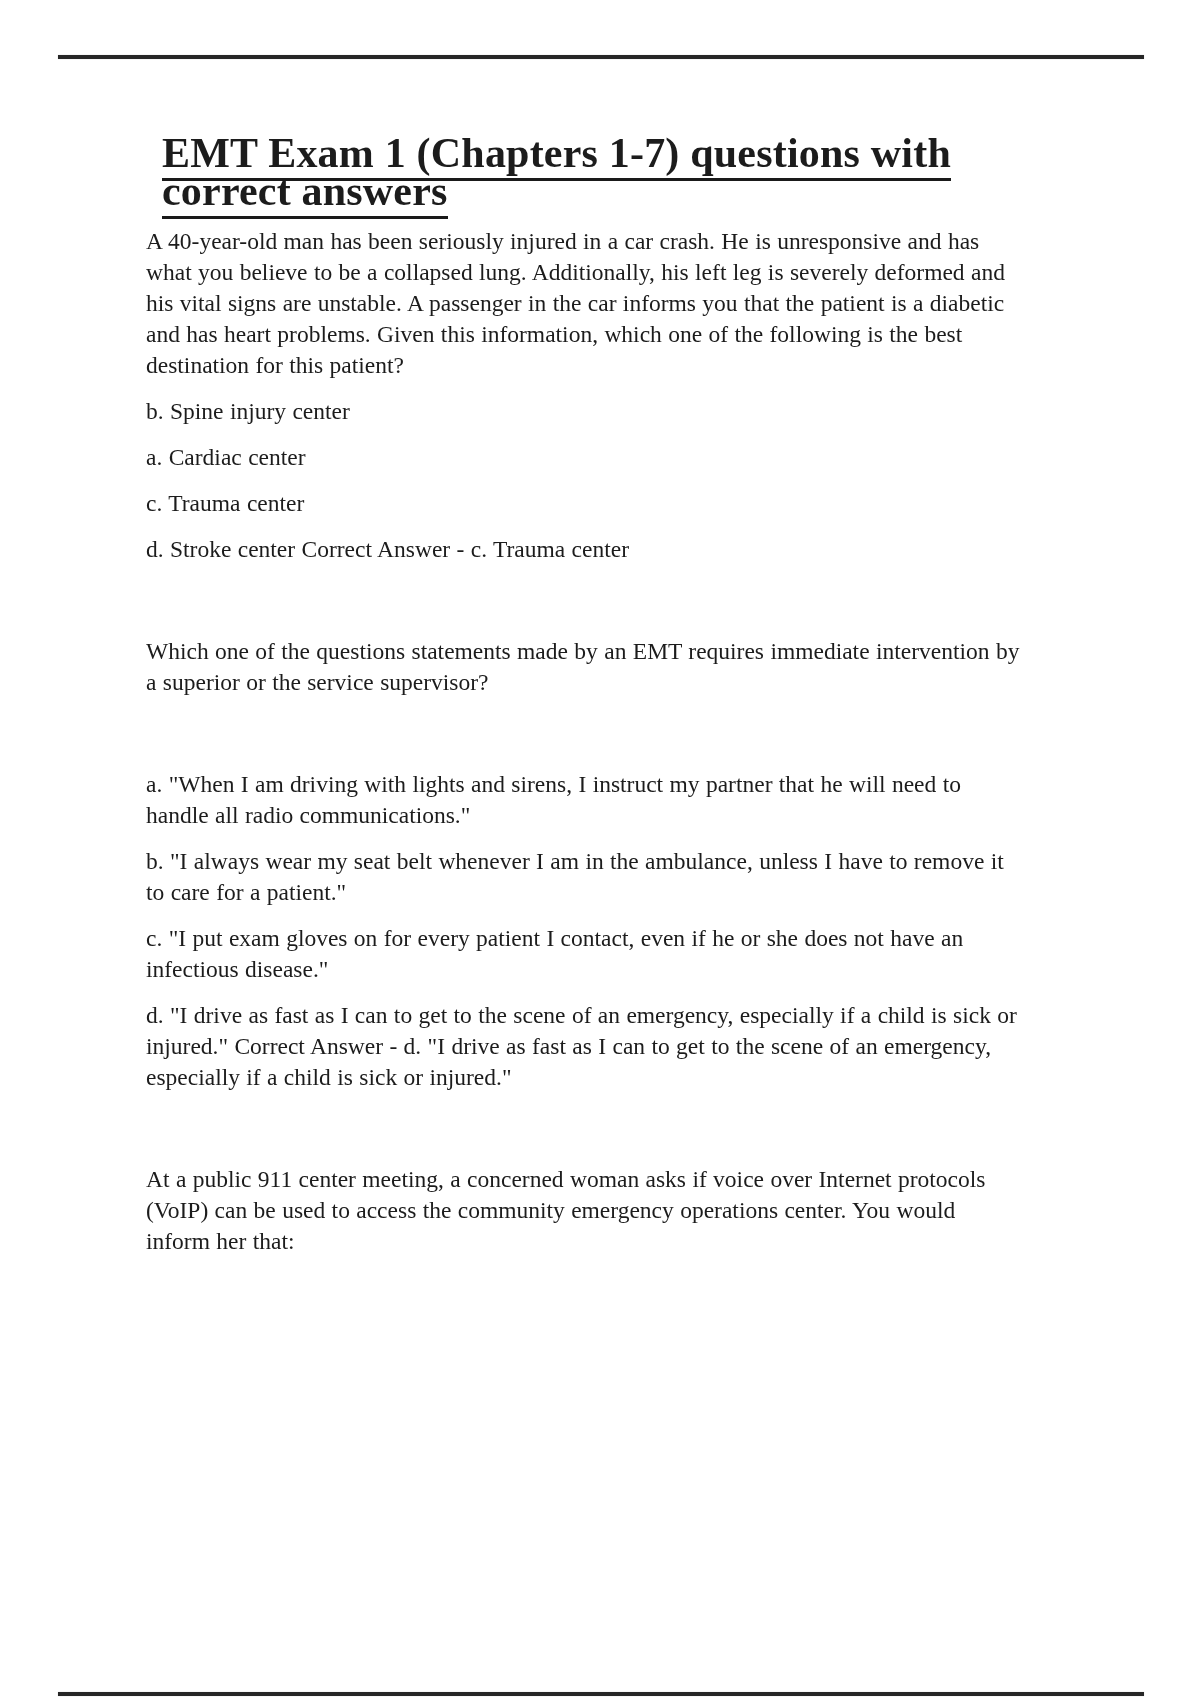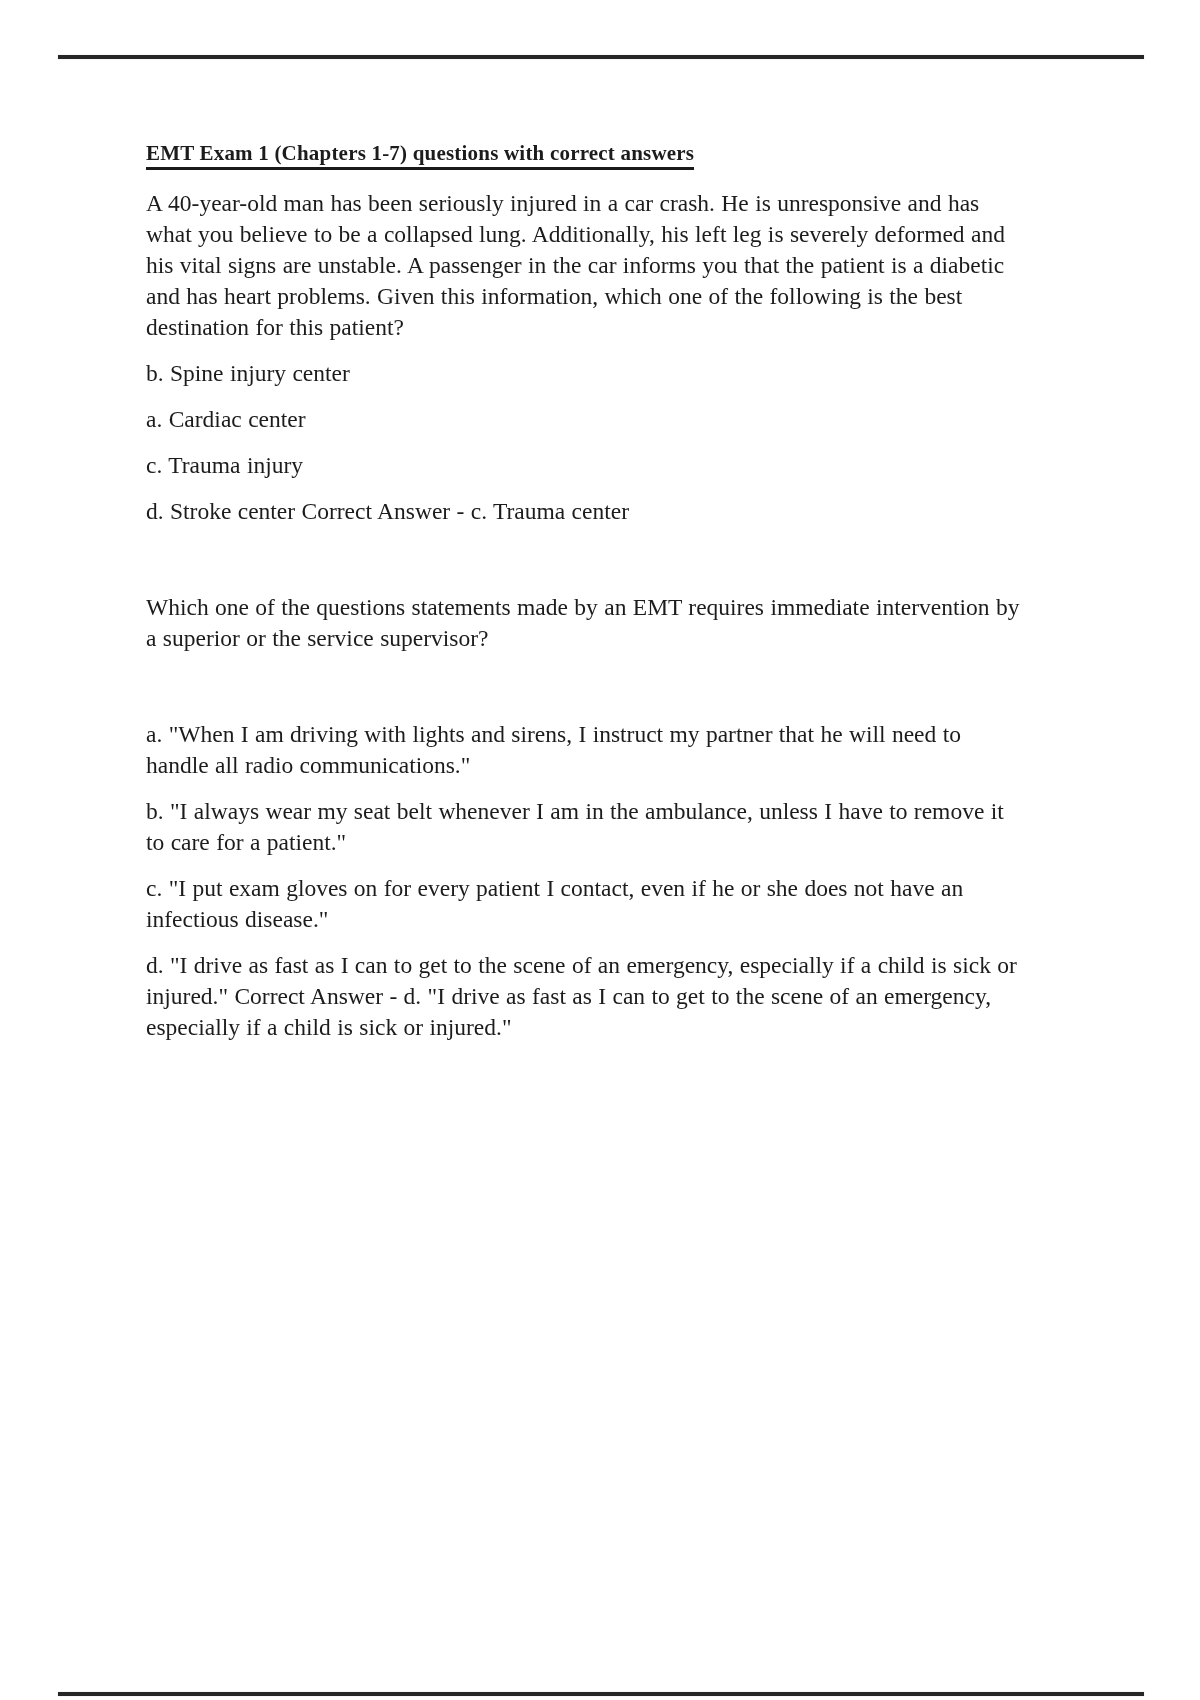--- a/index.html
+++ b/index.html
@@ -26,34 +26,34 @@
   }
   .rule.top { top: 55px; }
   .rule.bottom { top: 1692px; }
   .content {
     position: absolute;
     left: 146px;
     top: 134px;
     width: 876px;
   }
   h1.doc-title {
-    font-size: 21px;
+    font-size: 42px;
     line-height: 38px;
     font-weight: bold;
-    margin: 0 0 16px 0;
+    margin: 0 0 16px 16px;
     letter-spacing: 0.2px;
   }
   h1.doc-title .title-underline {
     border-bottom: 3px solid #1a1a1a;
     padding-bottom: 2px;
   }
   p.para {
     font-size: 23.5px;
     line-height: 31px;
-    margin: 4px 0 15px 0;
+    margin: 10px 0 15px 0;
     text-align: left;
     word-spacing: 0.5px;
   }
   .spacer {
     height: 46px;
   }
 </style>
 </head>
 <body>
 
@@ -64,38 +64,39 @@
   <div class="content">
 
     <h1 class="doc-title"><span class="title-underline">EMT Exam 1 (Chapters 1-7) questions with correct answers</span></h1>
 
     <p class="para">A 40-year-old man has been seriously injured in a car crash. He is unresponsive and has what you believe to be a collapsed lung. Additionally, his left leg is severely deformed and his vital signs are unstable. A passenger in the car informs you that the patient is a diabetic and has heart problems. Given this information, which one of the following is the best destination for this patient?</p>
 
     <p class="para">b. Spine injury center</p>
 
     <p class="para">a. Cardiac center</p>
 
-    <p class="para">c. Trauma injury</p>
+    <p class="para">c. Trauma center</p>
 
     <p class="para">d. Stroke center Correct Answer - c. Trauma center</p>
 
     <div class="spacer"></div>
 
     <p class="para">Which one of the questions statements made by an EMT requires immediate intervention by a superior or the service supervisor?</p>
 
     <div class="spacer"></div>
 
     <p class="para">a. "When I am driving with lights and sirens, I instruct my partner that he will need to handle all radio communications."</p>
 
     <p class="para">b. "I always wear my seat belt whenever I am in the ambulance, unless I have to remove it to care for a patient."</p>
 
     <p class="para">c. "I put exam gloves on for every patient I contact, even if he or she does not have an infectious disease."</p>
 
     <p class="para">d. "I drive as fast as I can to get to the scene of an emergency, especially if a child is sick or injured." Correct Answer - d. "I drive as fast as I can to get to the scene of an emergency, especially if a child is sick or injured."</p>
 
     <div class="spacer"></div>
 
+    <p class="para">At a public 911 center meeting, a concerned woman asks if voice over Internet protocols (VoIP) can be used to access the community emergency operations center. You would inform her that:</p>
 
   </div>
 
   <div class="rule bottom"></div>
 
 </div>
 
 </body></html>

